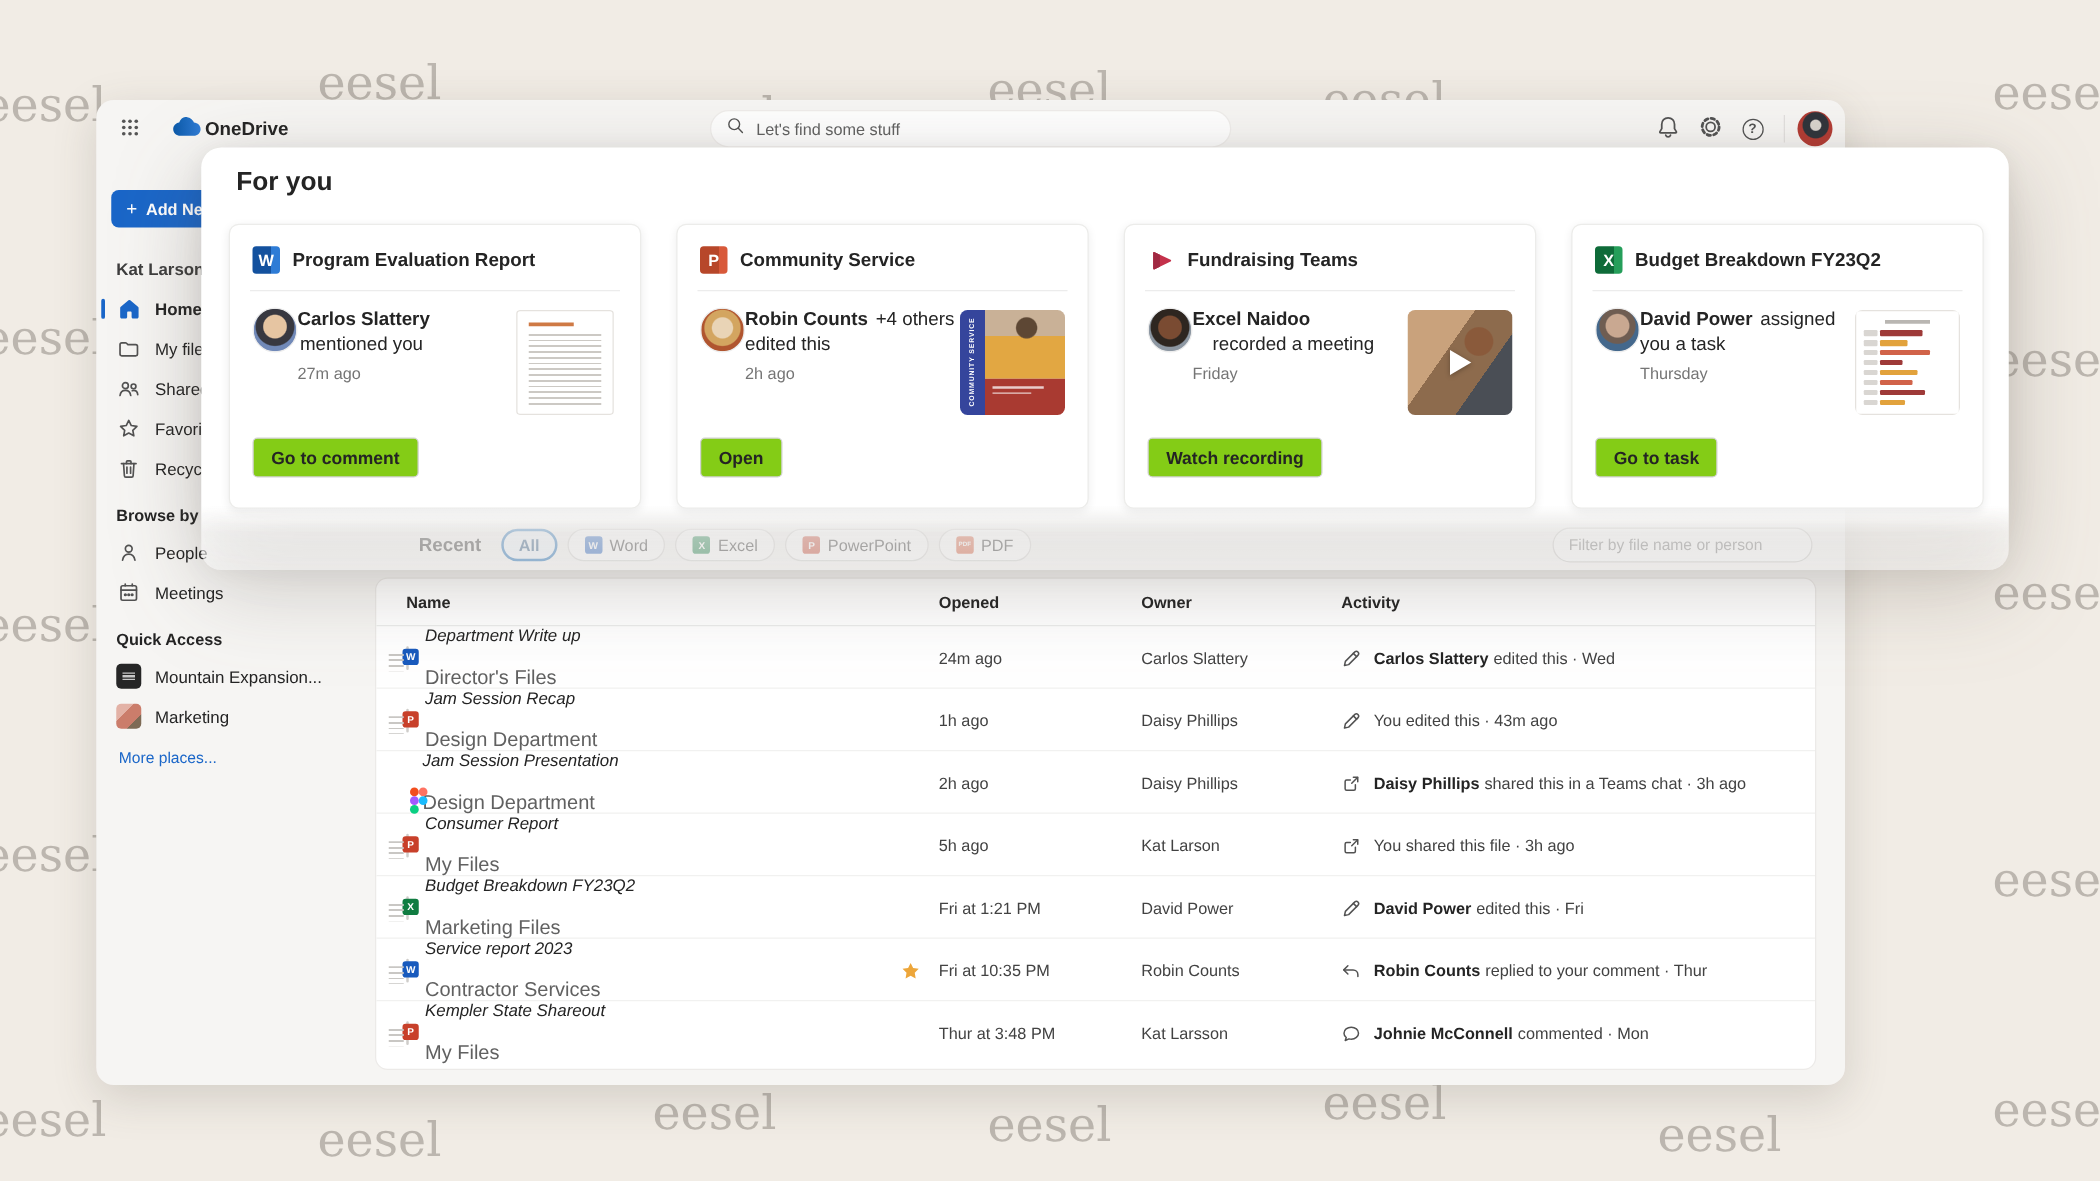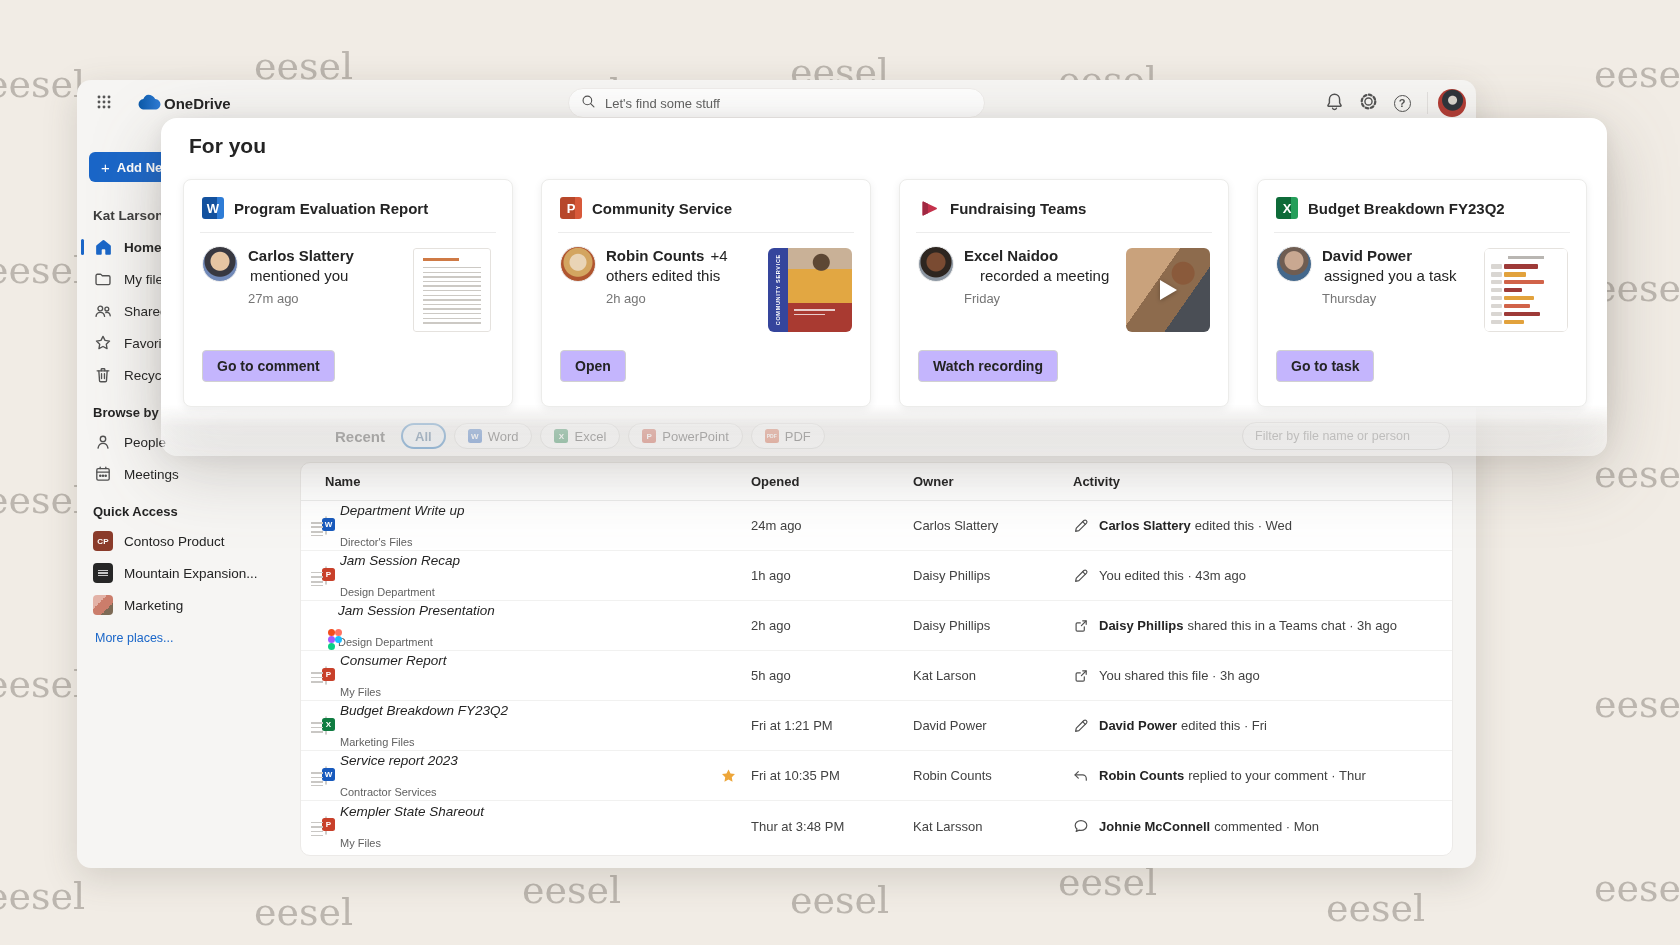--- a/index.html
+++ b/index.html
@@ -67,21 +67,21 @@
   
   .table { position:absolute; left:11px; top:336px; width:1153px; bottom:12px;
     background:#fff; border:1px solid #eceae8; border-radius:10px; overflow:hidden; }
   .thead, .trow { display:grid; grid-template-columns:426px 162px 160px 1fr; align-items:center; padding:0 24px; }
   .thead { height:38px; font-size:13px; font-weight:700; border-bottom:1px solid #ececec; }
   .thead span { cursor:pointer; }
   .trow { height:50px; border-bottom:1px solid #f1f1f0; cursor:pointer; }
   .trow:last-child { border-bottom:none; }
   .cell-name { display:flex; align-items:center; gap:13px; position:relative; padding-right:34px; }
   .fn { font-size:13.5px; color:#242424;font-style:italic; }
-  .fl { font-size:11px; color:#616161; margin-top:18px; }
+  .fl { font-size:16px; color:#616161; margin-top:18px; }
   .cell-opened, .cell-owner { font-size:13px; color:#424242; }
   .cell-activity { display:flex; align-items:center; gap:10px; font-size:13px; color:#424242; }
   .act-b { font-weight:700; color:#242424; }
   .act-rest.spaced { margin-left:4px; }
   .star-slot { position:absolute; right:14px; top:50%; transform:translateY(-50%); display:flex; }
 
   
   .page-ic { position:relative; width:22px; height:28px; background:#fff; border:1px solid #cfcdca; border-radius:3px; flex-shrink:0; }
   .page-ic::after { content:""; position:absolute; right:3px; top:5px; width:12px; height:14px;
     background:repeating-linear-gradient(180deg,#c9c7c4 0 1.5px,transparent 1.5px 4.5px); }
@@ -100,30 +100,30 @@
     box-shadow:0 2px 8px rgba(0,0,0,0.07); padding:16px 18px; cursor:pointer; }
   .card-head { display:flex; align-items:center; gap:10px; height:24px; }
   .app-ic { width:22px; height:22px; border-radius:3px; display:flex; align-items:center; justify-content:center;
     color:#fff; font-size:13px; font-weight:700; flex-shrink:0; }
   .app-word  { background:linear-gradient(90deg,#13519e 0 68%,#2e7cd6 68%); }
   .app-excel { background:linear-gradient(90deg,#0e6b39 0 68%,#259e5a 68%); }
   .app-ppt   { background:linear-gradient(90deg,#b7472a 0 68%,#d8593a 68%); }
   .app-video { background:transparent; }
   .card-title { font-size:15px; font-weight:700; white-space:nowrap; }
   .card-div { height:1px; background:#ececec; margin:12px -2px 13px; }
-  .card-body { display:flex; gap:10px; }
+  .card-body { display:flex; }
   .cb-avatar { width:36px; height:36px; border-radius:50%; flex-shrink:0; border:1px solid #ededed; }
   .av0 { background:radial-gradient(circle at 50% 42%, #e6c5a2 0 9px, #383840 10px 15px, #7189b8 16px); }
   .av1 { background:radial-gradient(circle at 50% 45%, #e9d4b6 0 8px, #d3a560 9px 14px, #b0552f 15px); }
   .av2 { background:radial-gradient(circle at 50% 44%, #7a4b32 0 9px, #2e2620 10px 15px, #8d97a2 16px); }
   .av3 { background:radial-gradient(circle at 50% 40%, #c9a891 0 9px, #6f5d52 10px 14px, #44688c 15px); }
   .cb-text { flex:1; font-size:15px; line-height:1.36; min-width:0; }
   .cb-time { font-size:13px; color:#757575; margin-top:3px; }
   .cb-thumb { width:84px; height:84px; border-radius:6px; overflow:hidden; flex-shrink:0; margin-top:2px; }
-  .card-btn { margin-top:18px; padding:7px 14px; background:#c4b5fd; border:1px solid #d1d1d1; border-radius:4px;
+  .card-btn { margin-top:18px; padding:7px 14px; background:#84cc16; border:1px solid #d1d1d1; border-radius:4px;
     font-size:14px; font-weight:700; cursor:pointer; font-family:inherit; color:#242424; }
 
   
   .th-doc { width:78px; height:84px; margin:0 auto; background:#fff; border:1px solid #e5e2de; border-radius:3px; padding:9px 9px; }
   .th-doc .hd { width:62%; height:3px; background:#cf7a45; margin-bottom:6px; }
   .th-doc .tx { height:58px; background:repeating-linear-gradient(180deg,#ccc9c4 0 1.5px,transparent 1.5px 4.6px); }
   .th-comm { display:flex; width:84px; height:84px; }
   .th-comm .band { width:20px; background:#35459c; display:flex; align-items:center; justify-content:center; }
   .th-comm .band span { writing-mode:vertical-rl; transform:rotate(180deg); color:#fff; font-size:5.5px; font-weight:700; letter-spacing:0.7px; white-space:nowrap; }
   .cm-main { flex:1; display:flex; flex-direction:column; }
@@ -318,24 +318,20 @@
               <circle cx="8" cy="9.6" r="0.55" fill="#424242"></circle>
               <circle cx="10.4" cy="9.6" r="0.55" fill="#424242"></circle>
             </svg>
           </span>
     <span class="ni-label">Meetings</span>
   </div>
       </nav>
     <div class="sb-section">Quick Access</div>
     <nav id="sb-qa">
         <div class="nav-item">
-    <span class="qa-icon" style="background: rgb(138, 59, 42);">CP</span>
-    <span class="ni-label">Contoso Product</span>
-  </div>
-        <div class="nav-item">
     <span class="qa-icon qa-mountain">
             <i></i>
             <i></i>
             <i></i>
           </span>
     <span class="ni-label">Mountain Expansion...</span>
   </div>
         <div class="nav-item">
     <span class="qa-icon qa-marketing"></span>
     <span class="ni-label">Marketing</span>

